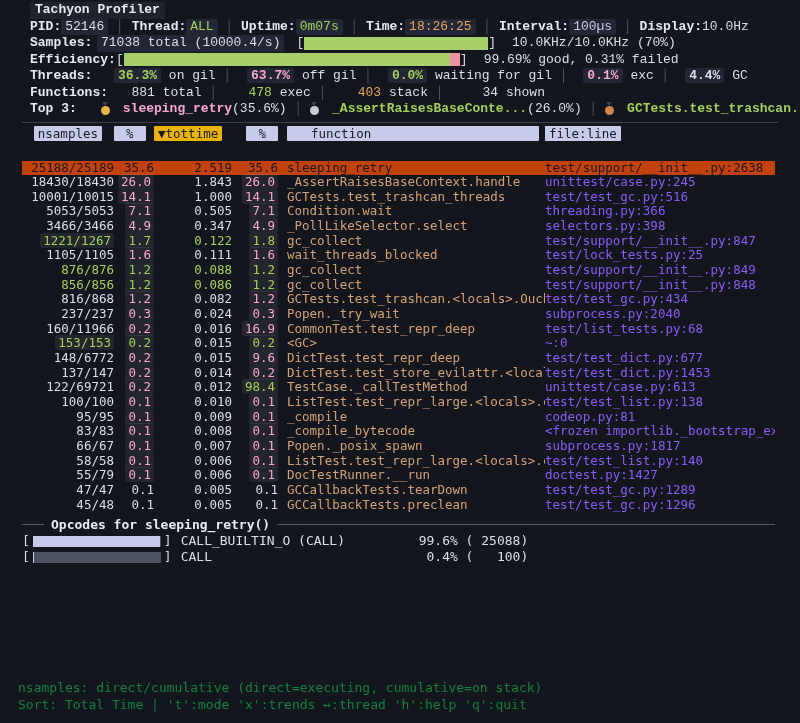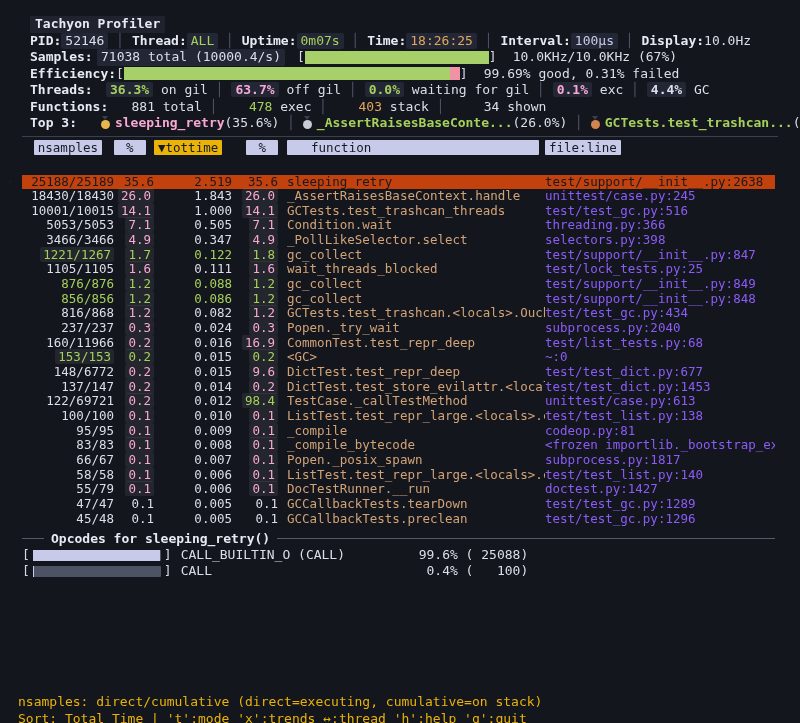--- a/index.html
+++ b/index.html
@@ -2,28 +2,28 @@
 <html><head>
 <meta charset="utf-8">
 <style>
   * { box-sizing: border-box; }
   html,body { margin:0; padding:0; }
   body {
     width:800px; height:723px; overflow:hidden;
     background:#14161e; color:#d6d9e4;
     font-family:"DejaVu Sans Mono", monospace; font-size:13px;
   }
-  .top { padding:16px 0 0 30px; }
+  .top { padding:2px 0 0 30px;font-family:Liberation Mono, monospace; }
   .line { height:16.5px; line-height:16.5px; white-space:pre; display:flex; align-items:center; }
   .lbl { font-weight:bold; color:#e8eaf3; }
   .sep { color:#4f5468; }
   .val-box { background:#232735; padding:0 4px; border-radius:2px; }
   .c-white { color:#dcdfe9; } .c-green { color:#a6d05c; } .c-pink { color:#f9a8d4; }
   .c-amber { color:#e2a65a; } .c-lav { color:#c7cbe9; } .c-tan { color:#d2a377; } .c-olive { color:#8b5cf6; }
-  .bold { font-weight:bold; }
+  .bold { font-weight:bold;margin-left:8px; }
   .title-box { background:#20232e; padding:0 5px; font-weight:bold; color:#e8eaf3; }
   .bracket { color:#d6d9e4; }
   .bar { display:inline-block; height:13px; align-self:center; }
   .bar-green { background:#a8d06a; }
   .bar-pink  { background:#ef93a4; }
   .medal { display:inline-block; width:9px; height:9px; border-radius:50%; margin:2px 5px 0 0; position:relative; }
   .medal::before { content:""; position:absolute; top:-4px; left:1px;
     border-left:3.5px solid transparent; border-right:3.5px solid transparent; border-top:4px solid #3a3f4f; }
   .medal.gold { background:#e8b64c; } .medal.silver { background:#c9ccd6; } .medal.bronze { background:#d2854e; }
   .hrule { height:1px; background:#3c404e; margin:4px 22px 0 22px; }
@@ -51,37 +51,37 @@
   .dash.short { width:22px; margin-right:7px; }
   .dash.long { flex:1; margin-left:7px; }
   .op-title { font-weight:bold; color:#e8eaf3; white-space:pre; }
   .op-row { height:16px; line-height:16px; margin-left:22px; display:flex; align-items:center; white-space:pre; }
   .op-bar { width:128px; height:11px; background:#4e5364; display:inline-block; margin:0 3px; position:relative; border-radius:1px; }
   .op-fill { position:absolute; left:0; top:0; bottom:0; background:#c7cbe9; }
   .op-name { margin-left:9px; width:238px; color:#dcdfe9; overflow:hidden; }
   .op-stats { color:#dcdfe9; }
 
   .footer { margin:114px 0 0 18px; }
-  .f-line { height:17px; line-height:17px; color:#eab308; white-space:pre; }
+  .f-line { height:17px; line-height:17px; color:#15803d; white-space:pre; }
 </style>
 </head>
 <body>
 
 <div class="top">
   <div class="line">
     <span class="title-box">Tachyon Profiler</span>
   </div>
   <div class="line" id="status-line"><span class="lbl">PID:</span> <span class="c-white val-box">52146</span><span class="sep"> │ </span><span class="lbl">Thread:</span> <span class="c-green val-box">ALL</span><span class="sep"> │ </span><span class="lbl">Uptime:</span> <span class="c-green val-box">0m07s</span><span class="sep"> │ </span><span class="lbl">Time:</span> <span class="c-amber val-box">18:26:25</span><span class="sep"> │ </span><span class="lbl">Interval:</span> <span class="c-lav val-box">100µs</span><span class="sep"> │ </span><span class="lbl">Display:</span> <span class="c-white">10.0Hz</span></div>
   <div class="line">
     <span class="lbl" style="width:62px">Samples:</span>
     <span class="val-box c-white" style="margin-left:5px">71038 total (10000.4/s)</span>
     <span class="bracket" style="margin-left:12px">[</span>
     <span class="bar bar-green" style="width:184px"></span>
     <span class="bracket">]</span>
-    <span class="c-white" style="margin-left:16px">10.0KHz/10.0KHz (67%)</span>
+    <span class="c-white" style="margin-left:16px">10.0KHz/10.0KHz (70%)</span>
   </div>
   <div class="line">
     <span class="lbl" style="width:86px">Efficiency:</span>
     <span class="bracket">[</span>
     <span class="bar bar-green" style="width:326px"></span>
     <span class="bar bar-pink" style="width:10px"></span>
     <span class="bracket">]</span>
     <span class="c-white" style="margin-left:16px">99.69% good, 0.31% failed</span>
   </div>
   <div class="line">

